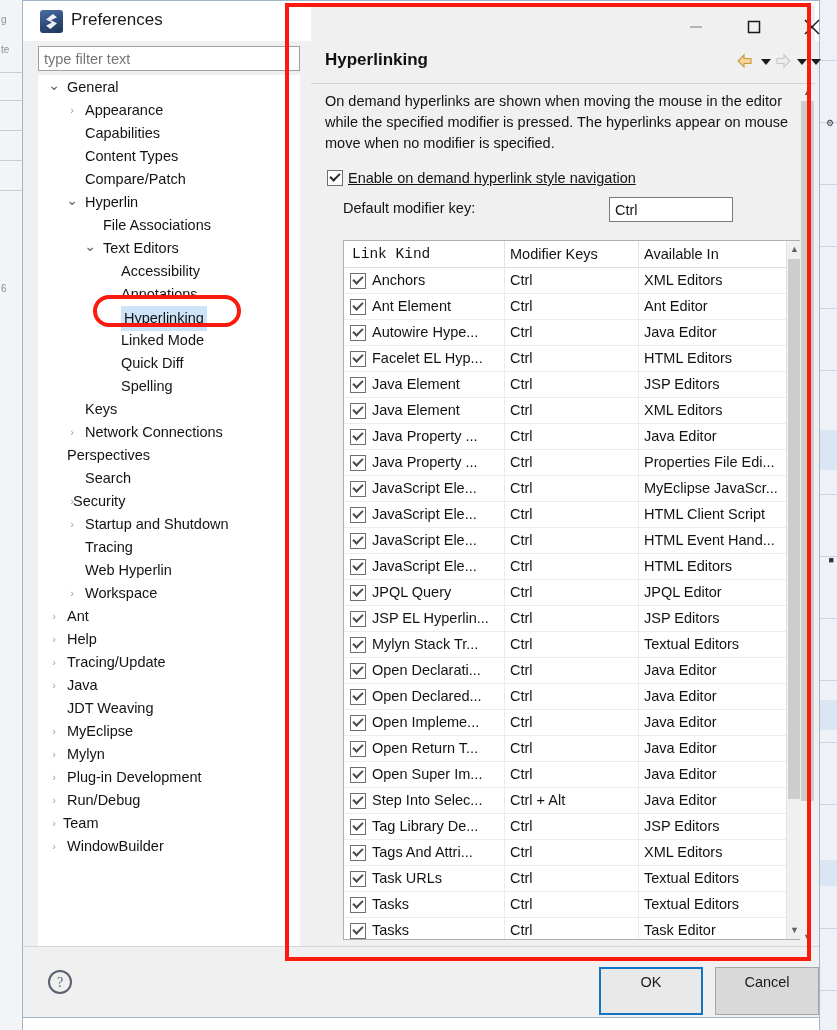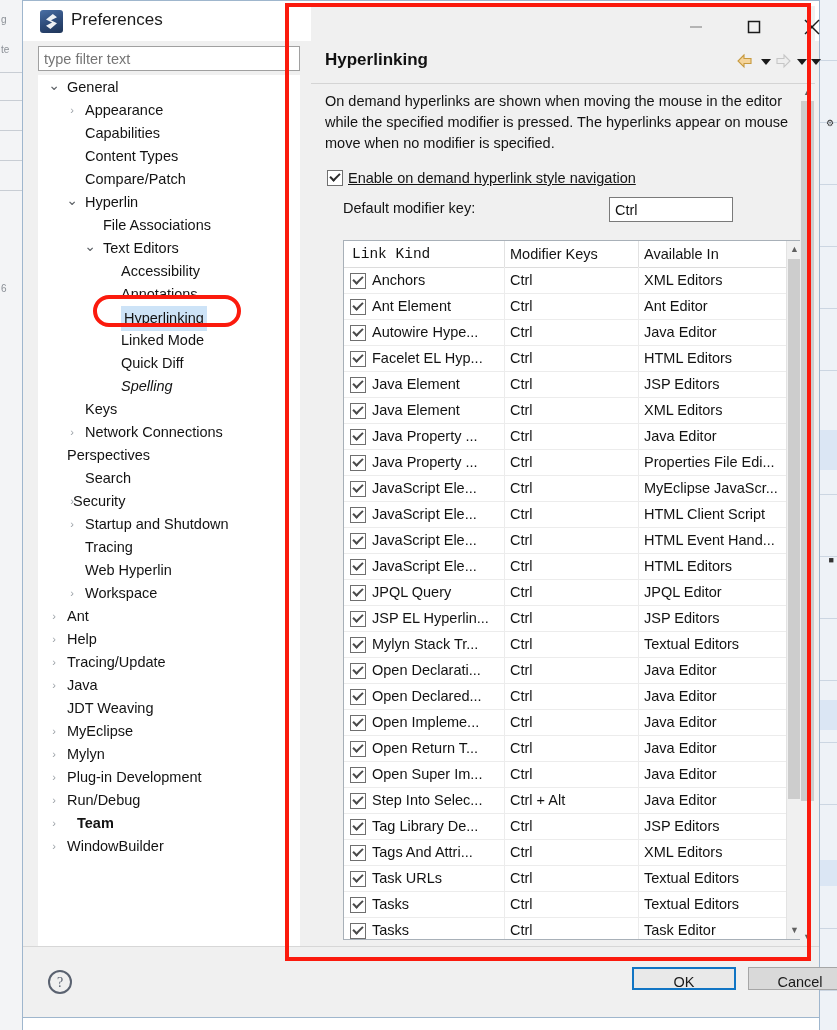--- a/index.html
+++ b/index.html
@@ -294,27 +294,26 @@
   }
   .help-icon {
     position: absolute; left: 25px; top: 23px;
     width: 24px; height: 24px;
     border: 2px solid #5a6270; border-radius: 50%;
     color: #5a6270; font-size: 14px; text-align: center; line-height: 21px;
     font-family: "Liberation Serif", serif;
     box-sizing: border-box;
   }
   .btn {
-    position: absolute; top: 20px; height: 23px;
+    position: absolute; top: 20px; height: 48px;
     background: #d9d9d9; border: 1px solid #a6a6a6;
     font-size: 14.5px; color: #1a1a1a;
     font-family: "Liberation Sans", sans-serif;
     text-align: center; line-height: 28px;
     box-sizing: border-box;
-    margin-left: 33px;
   }
   .btn.primary {
     background: #e9e9e9; border: 2px solid #1175c4;
     line-height: 26px;
   }
   .btn-ok { left: 576px; width: 104px; }
   .btn-cancel { left: 692px; width: 104px; }
 </style>
 </head>
 <body>
@@ -373,40 +372,40 @@
         <div class="tnode"><span class="tlabel" style="margin-left: 46px;">Content Types</span></div>
         <div class="tnode"><span class="tlabel" style="margin-left: 46px;">Compare/Patch</span></div>
         <div class="tnode"><span class="arrow" style="left: 26px; font-size: 14px; line-height: 18px; color: rgb(95, 99, 104);">⌄</span><span class="tlabel" style="margin-left: 46px;">Hyperlin</span></div>
         <div class="tnode"><span class="tlabel" style="margin-left: 64px;">File Associations</span></div>
         <div class="tnode"><span class="arrow" style="left: 44px; font-size: 14px; line-height: 18px; color: rgb(95, 99, 104);">⌄</span><span class="tlabel" style="margin-left: 64px;">Text Editors</span></div>
         <div class="tnode"><span class="tlabel" style="margin-left: 82px;">Accessibility</span></div>
         <div class="tnode"><span class="tlabel" style="margin-left: 82px;">Annotations</span></div>
         <div class="tnode sel"><span class="tlabel" style="margin-left: 82px;">Hyperlinking</span></div>
         <div class="tnode"><span class="tlabel" style="margin-left: 82px;">Linked Mode</span></div>
         <div class="tnode"><span class="tlabel" style="margin-left: 82px;">Quick Diff</span></div>
-        <div class="tnode"><span class="tlabel" style="margin-left: 82px; font-style: italic;">Spelling</span></div>
+        <div class="tnode"><span class="tlabel" style="margin-left: 82px;">Spelling</span></div>
         <div class="tnode"><span class="tlabel" style="margin-left: 46px;">Keys</span></div>
         <div class="tnode"><span class="arrow" style="left: 26px;">›</span><span class="tlabel" style="margin-left: 46px;">Network Connections</span></div>
         <div class="tnode"><span class="tlabel" style="margin-left: 28px;">Perspectives</span></div>
         <div class="tnode"><span class="tlabel" style="margin-left: 46px;">Search</span></div>
         <div class="tnode"><span class="arrow" style="left: 26px;">›</span><span class="tlabel" style="margin-left: 34px;">Security</span></div>
         <div class="tnode"><span class="arrow" style="left: 26px;">›</span><span class="tlabel" style="margin-left: 46px;">Startup and Shutdown</span></div>
         <div class="tnode"><span class="tlabel" style="margin-left: 46px;">Tracing</span></div>
         <div class="tnode"><span class="tlabel" style="margin-left: 46px;">Web Hyperlin</span></div>
         <div class="tnode"><span class="arrow" style="left: 26px;">›</span><span class="tlabel" style="margin-left: 46px;">Workspace</span></div>
         <div class="tnode"><span class="arrow" style="left: 8px;">›</span><span class="tlabel" style="margin-left: 28px;">Ant</span></div>
         <div class="tnode"><span class="arrow" style="left: 8px;">›</span><span class="tlabel" style="margin-left: 28px;">Help</span></div>
         <div class="tnode"><span class="arrow" style="left: 8px;">›</span><span class="tlabel" style="margin-left: 28px;">Tracing/Update</span></div>
         <div class="tnode"><span class="arrow" style="left: 8px;">›</span><span class="tlabel" style="margin-left: 28px;">Java</span></div>
         <div class="tnode"><span class="tlabel" style="margin-left: 28px;">JDT Weaving</span></div>
         <div class="tnode"><span class="arrow" style="left: 8px;">›</span><span class="tlabel" style="margin-left: 28px;">MyEclipse</span></div>
         <div class="tnode"><span class="arrow" style="left: 8px;">›</span><span class="tlabel" style="margin-left: 28px;">Mylyn</span></div>
         <div class="tnode"><span class="arrow" style="left: 8px;">›</span><span class="tlabel" style="margin-left: 28px;">Plug-in Development</span></div>
         <div class="tnode"><span class="arrow" style="left: 8px;">›</span><span class="tlabel" style="margin-left: 28px;">Run/Debug</span></div>
-        <div class="tnode"><span class="arrow" style="left: 8px;">›</span><span class="tlabel" style="margin-left: 38px; font-weight: bold;">Team</span></div>
+        <div class="tnode"><span class="arrow" style="left: 8px;">›</span><span class="tlabel" style="margin-left: 24px;">Team</span></div>
         <div class="tnode"><span class="arrow" style="left: 8px;">›</span><span class="tlabel" style="margin-left: 28px;">WindowBuilder</span></div>
       </div>
     <div class="ring-hyper"></div>
 
     <div class="page">
 
       <div class="wctrl" style="left:362px;">
         <svg width="14" height="14" viewBox="0 0 14 14">
             <line x1="1" y1="7" x2="13" y2="7" stroke="#9a9a9a" stroke-width="1.4"></line>
           </svg>

